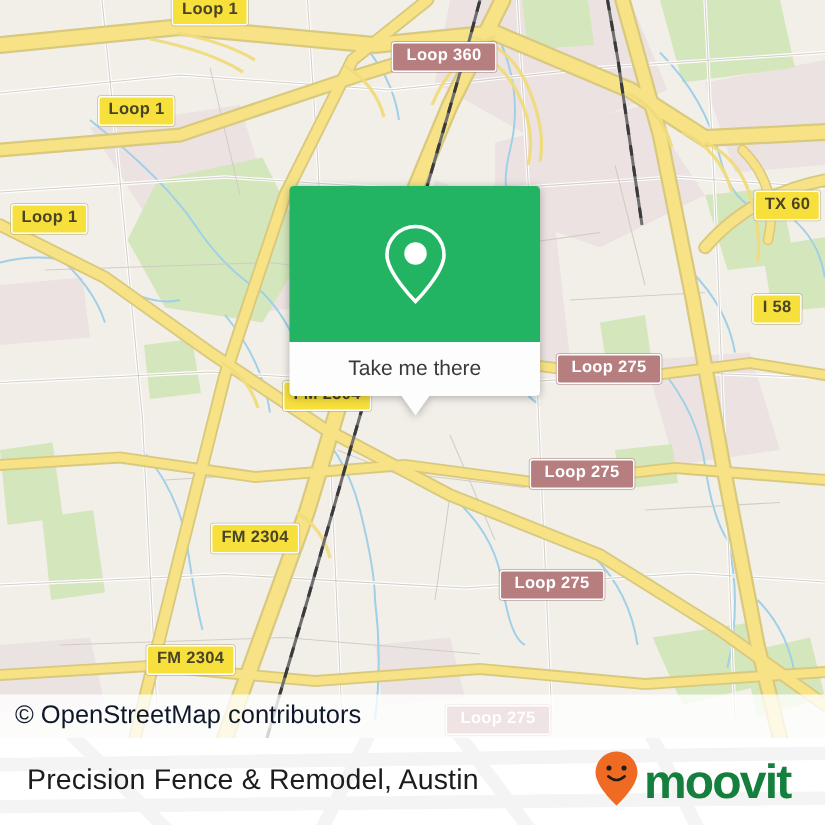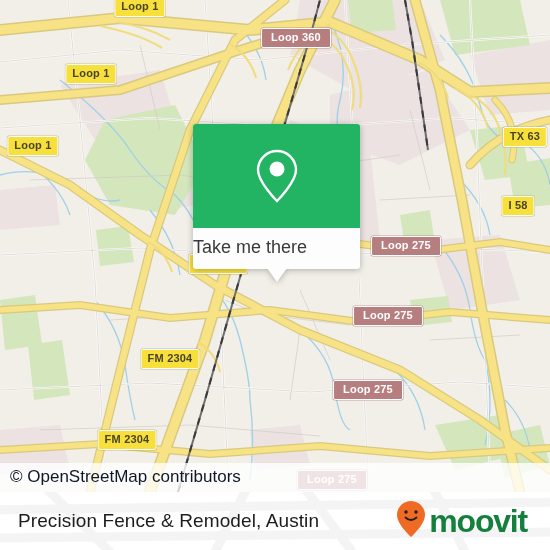--- a/index.html
+++ b/index.html
@@ -60,22 +60,23 @@
   }
   #popup .green{
     background:#22b463;
     height:104px;
     border-radius:3px 3px 0 0;
     display:flex;align-items:center;justify-content:center;
   }
   #popup .white{
     background:#fdfdfd;
     border-radius:0 0 3px 3px;
+    text-align:center;
     padding:9px 0 11px 0;
-    font-size:18px;
+    font-size:14px;
     color:#3a3a3a;
   }
   #popup .tail{
     position:absolute;left:50%;bottom:-13px;
     width:0;height:0;margin-left:-10px;
     border-left:10px solid transparent;
     border-right:10px solid transparent;
     border-top:14px solid #fdfdfd;
   }
   #popup .pinwrap{width:46px;height:56px;}
@@ -236,21 +237,21 @@
           <path d="M405 0 L412 40 L420 95 L428 150" fill="none" stroke="#3a3a3a" stroke-width="2" stroke-dasharray="7 7"></path>
         </g>
 
       </g>
     </svg>
 
     <div id="shield-layer">
         <div class="shield rect" style="left: 140px; top: 7px;">Loop 1</div>
         <div class="shield pill" style="left: 296px; top: 38px;">Loop 360</div>
         <div class="shield rect" style="left: 91px; top: 74px;">Loop 1</div>
-        <div class="shield rect" style="left: 525px; top: 137px;">TX 63</div>
+        <div class="shield rect" style="left: 525px; top: 137px;">TX 60</div>
         <div class="shield rect" style="left: 33px; top: 146px;">Loop 1</div>
         <div class="shield rect" style="left: 518px; top: 206px;">I 58</div>
         <div class="shield rect" style="left: 218px; top: 264px;">FM 2304</div>
         <div class="shield pill" style="left: 406px; top: 246px;">Loop 275</div>
         <div class="shield pill" style="left: 388px; top: 316px;">Loop 275</div>
         <div class="shield rect" style="left: 170px; top: 359px;">FM 2304</div>
         <div class="shield pill" style="left: 368px; top: 390px;">Loop 275</div>
         <div class="shield rect" style="left: 127px; top: 440px;">FM 2304</div>
         <div class="shield pill" style="left: 332px; top: 480px;">Loop 275</div>
       </div>

